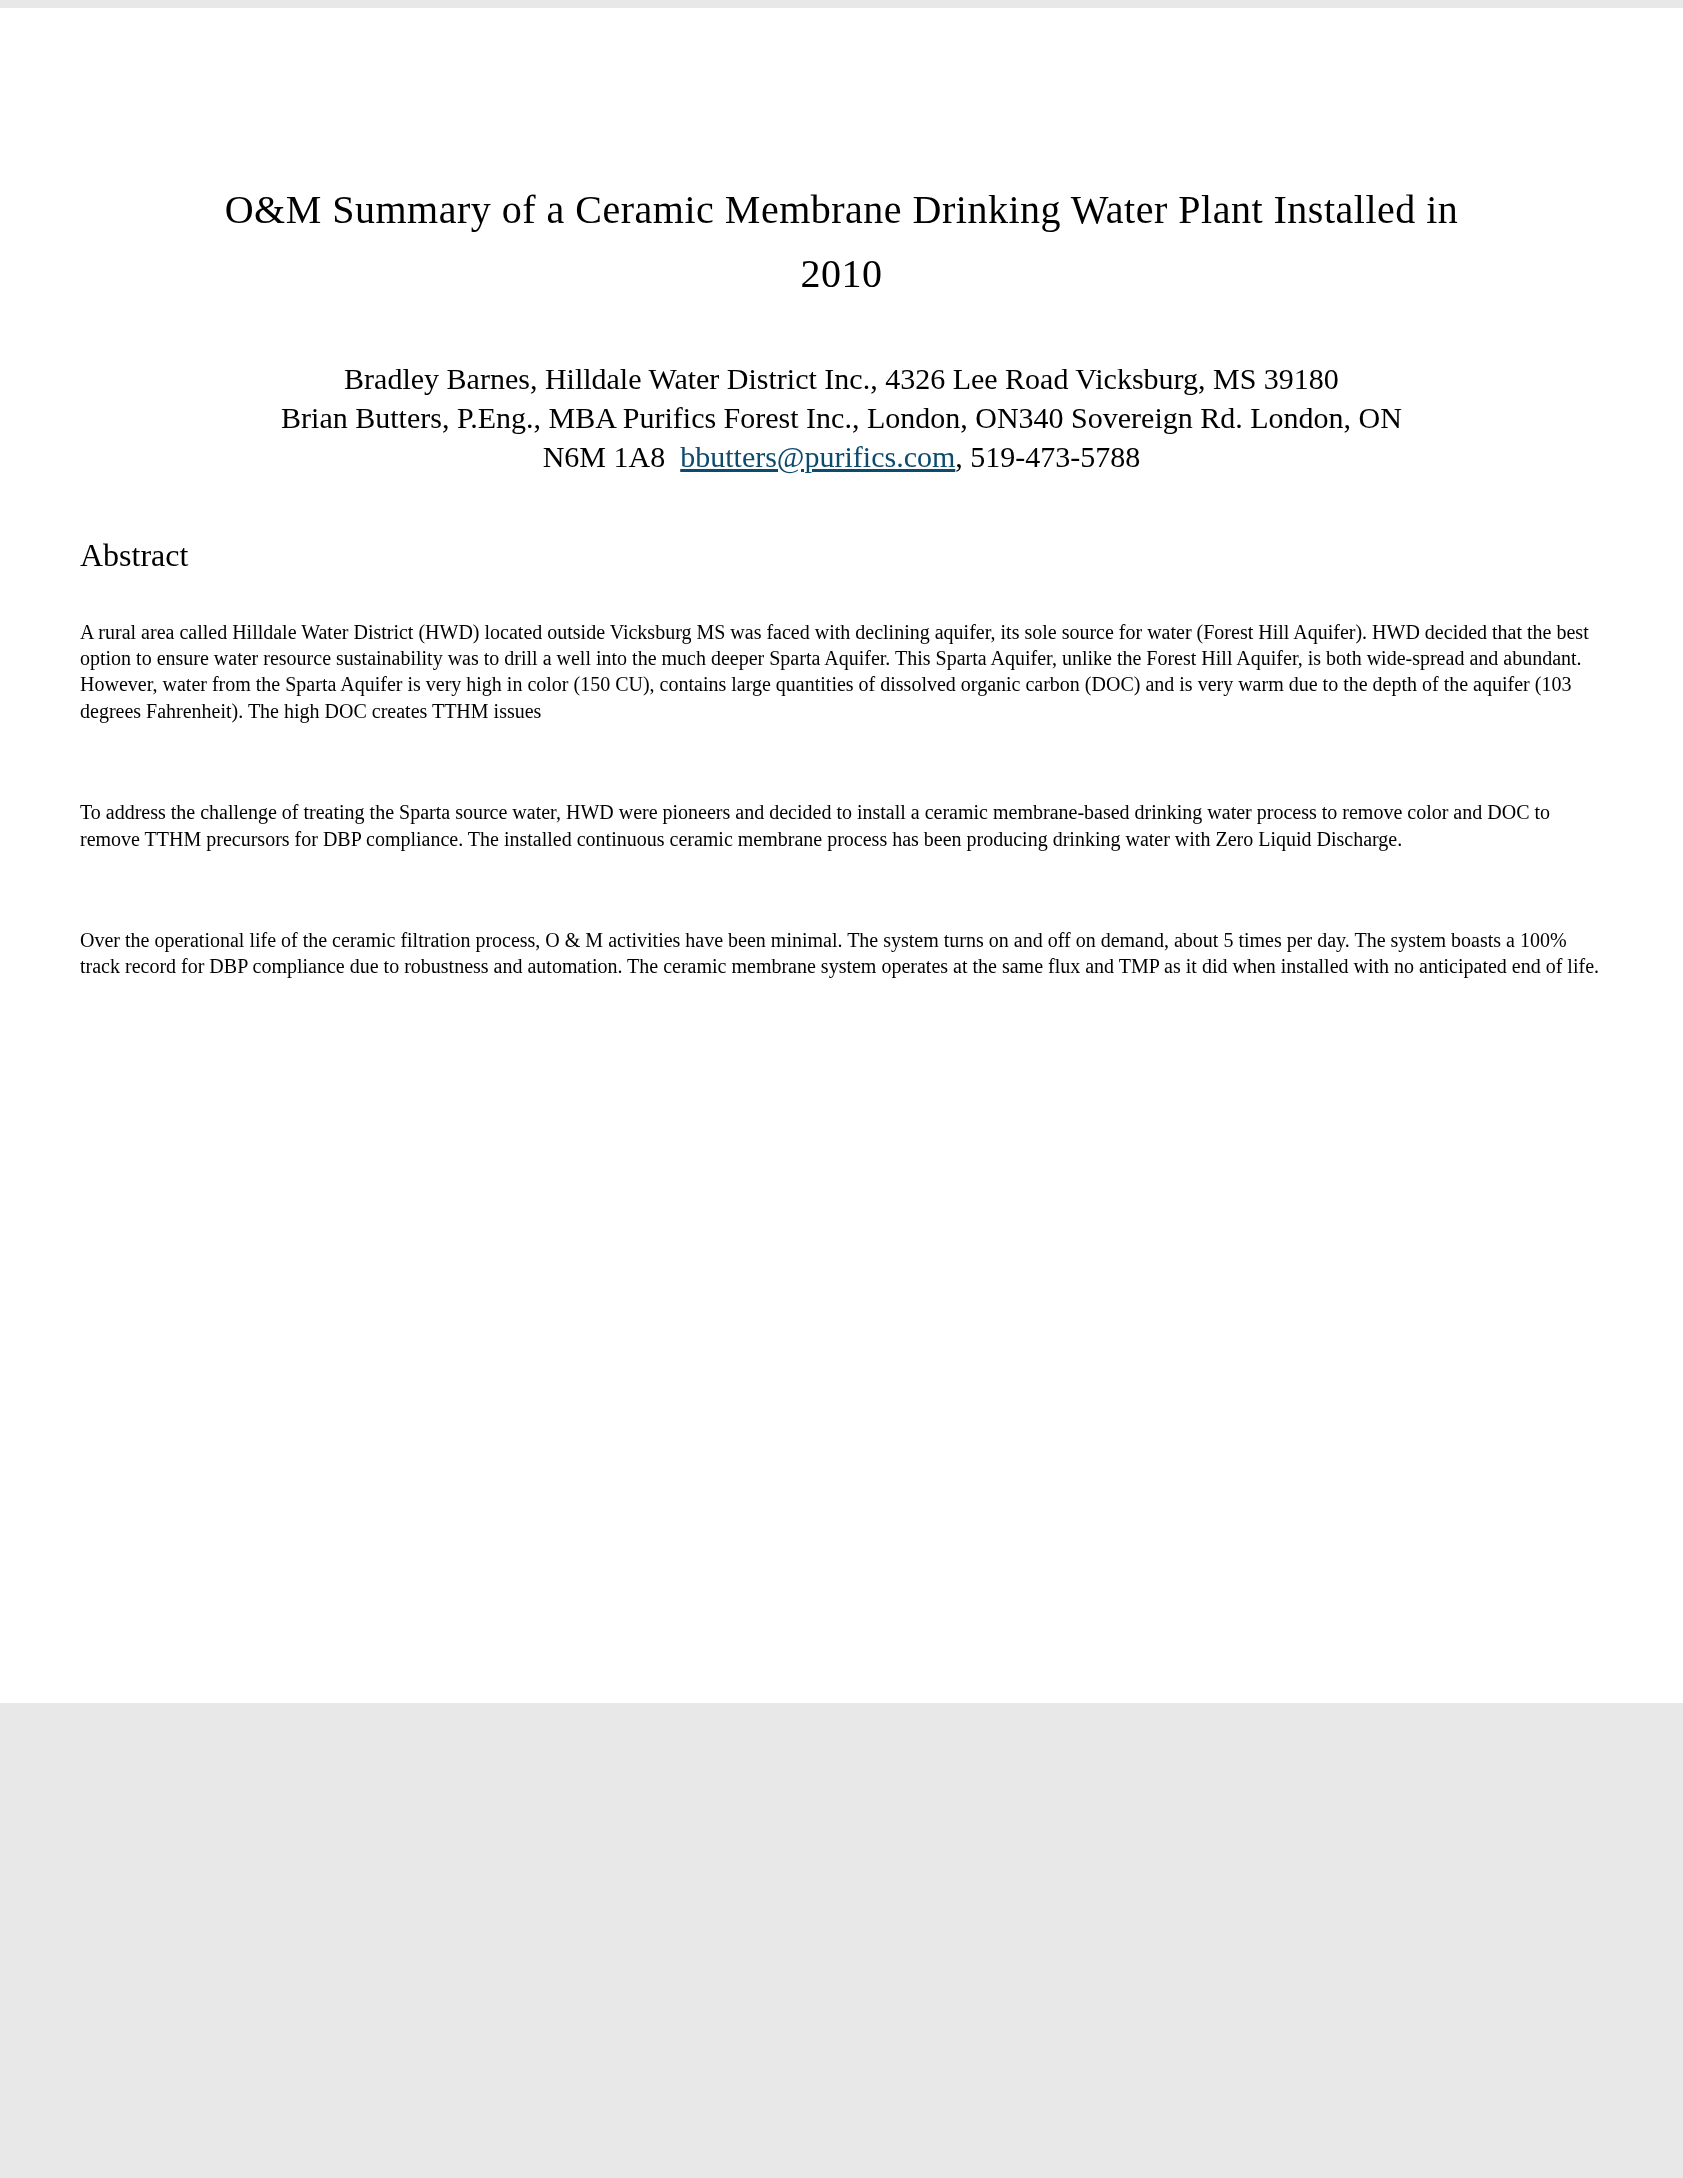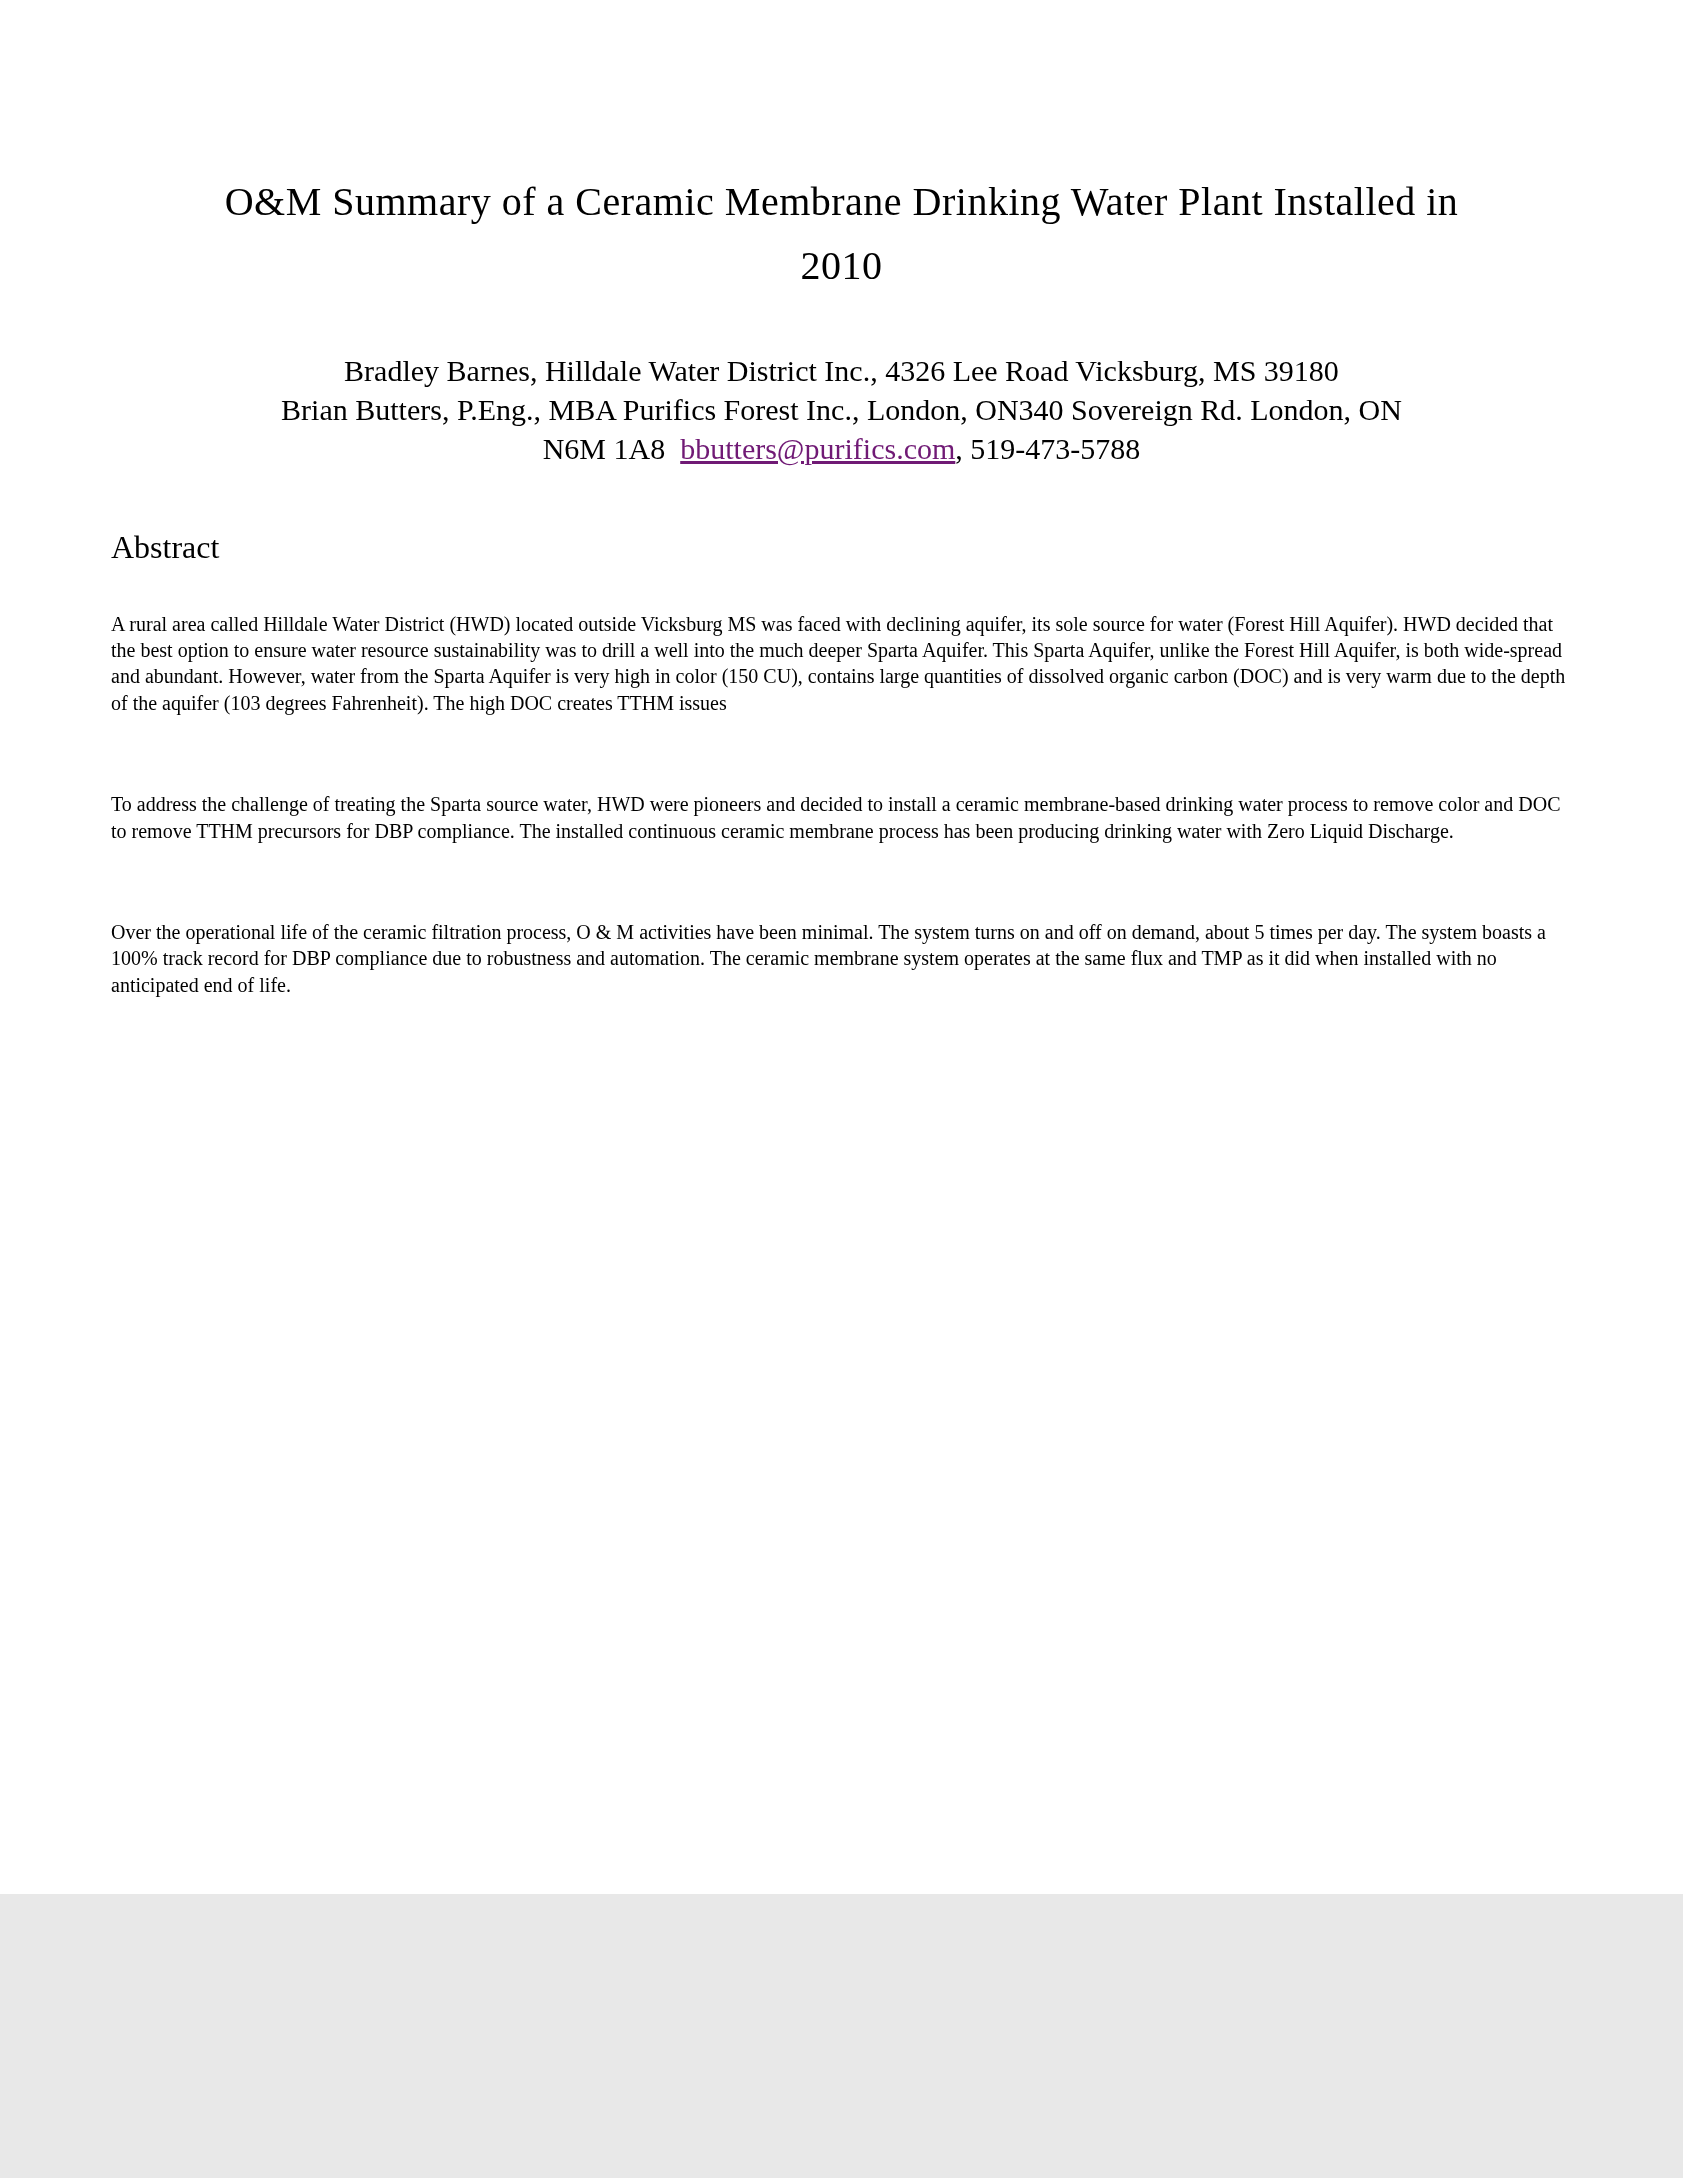--- a/index.html
+++ b/index.html
@@ -3,26 +3,26 @@
 <meta charset="utf-8">
 <style>
   html, body {
     margin: 0;
     padding: 0;
     background: #e8e8e8;
   }
   .page {
     position: relative;
     width: 1683px;
-    height: 1894px;
-    margin: 0 auto;
+    height: 1695px;
+    margin: 8px auto;
     background: #ffffff;
     color: #000000;
     box-sizing: border-box;
-    padding: 0 111px;
+    padding: 0 80px;
     font-family: "Liberation Serif", "DejaVu Serif", serif;
     overflow: hidden;
   }
   .title {
     margin: 0;
     padding-top: 170px;
     font-size: 40px;
     font-weight: normal;
     line-height: 1.6;
     text-align: center;
@@ -74,21 +74,21 @@
 </head>
 <body>
 
 <div class="page">
 
   <h1 class="title"><span>O&amp;M Summary of a Ceramic Membrane Drinking Water Plant Installed in</span><br><span>2010</span></h1>
 
   <div class="authors">
     <div class="line">Bradley Barnes, Hilldale Water District Inc., 4326 Lee Road Vicksburg, MS 39180</div>
     <div class="line">Brian Butters, P.Eng., MBA Purifics Forest Inc., London, ON340 Sovereign Rd. London, ON</div>
-    <div class="line"><span>N6M 1A8  </span><a class="email-link" style="color: #701a75;">bbutters@purifics.com</a><span>, 519-473-5788</span></div>
+    <div class="line"><span>N6M 1A8  </span><a class="email-link" style="color: #0c4a6e;">bbutters@purifics.com</a><span>, 519-473-5788</span></div>
   </div>
 
   <h2 class="abstract-heading">Abstract</h2>
 
   <div class="body-text">
     <p class="para">A rural area called Hilldale Water District (HWD) located outside Vicksburg MS was faced with declining aquifer, its sole source for water (Forest Hill Aquifer). HWD decided that the best option to ensure water resource sustainability was to drill a well into the much deeper Sparta Aquifer. This Sparta Aquifer, unlike the Forest Hill Aquifer, is both wide-spread and abundant. However, water from the Sparta Aquifer is very high in color (150 CU), contains large quantities of dissolved organic carbon (DOC) and is very warm due to the depth of the aquifer (103 degrees Fahrenheit). The high DOC creates TTHM issues</p>
     <p class="para">To address the challenge of treating the Sparta source water, HWD were pioneers and decided to install a ceramic membrane-based drinking water process to remove color and DOC to remove TTHM precursors for DBP compliance. The installed continuous ceramic membrane process has been producing drinking water with Zero Liquid Discharge.</p>
     <p class="para">Over the operational life of the ceramic filtration process, O &amp; M activities have been minimal. The system turns on and off on demand, about 5 times per day. The system boasts a 100% track record for DBP compliance due to robustness and automation. The ceramic membrane system operates at the same flux and TMP as it did when installed with no anticipated end of life.</p>
   </div>
 

